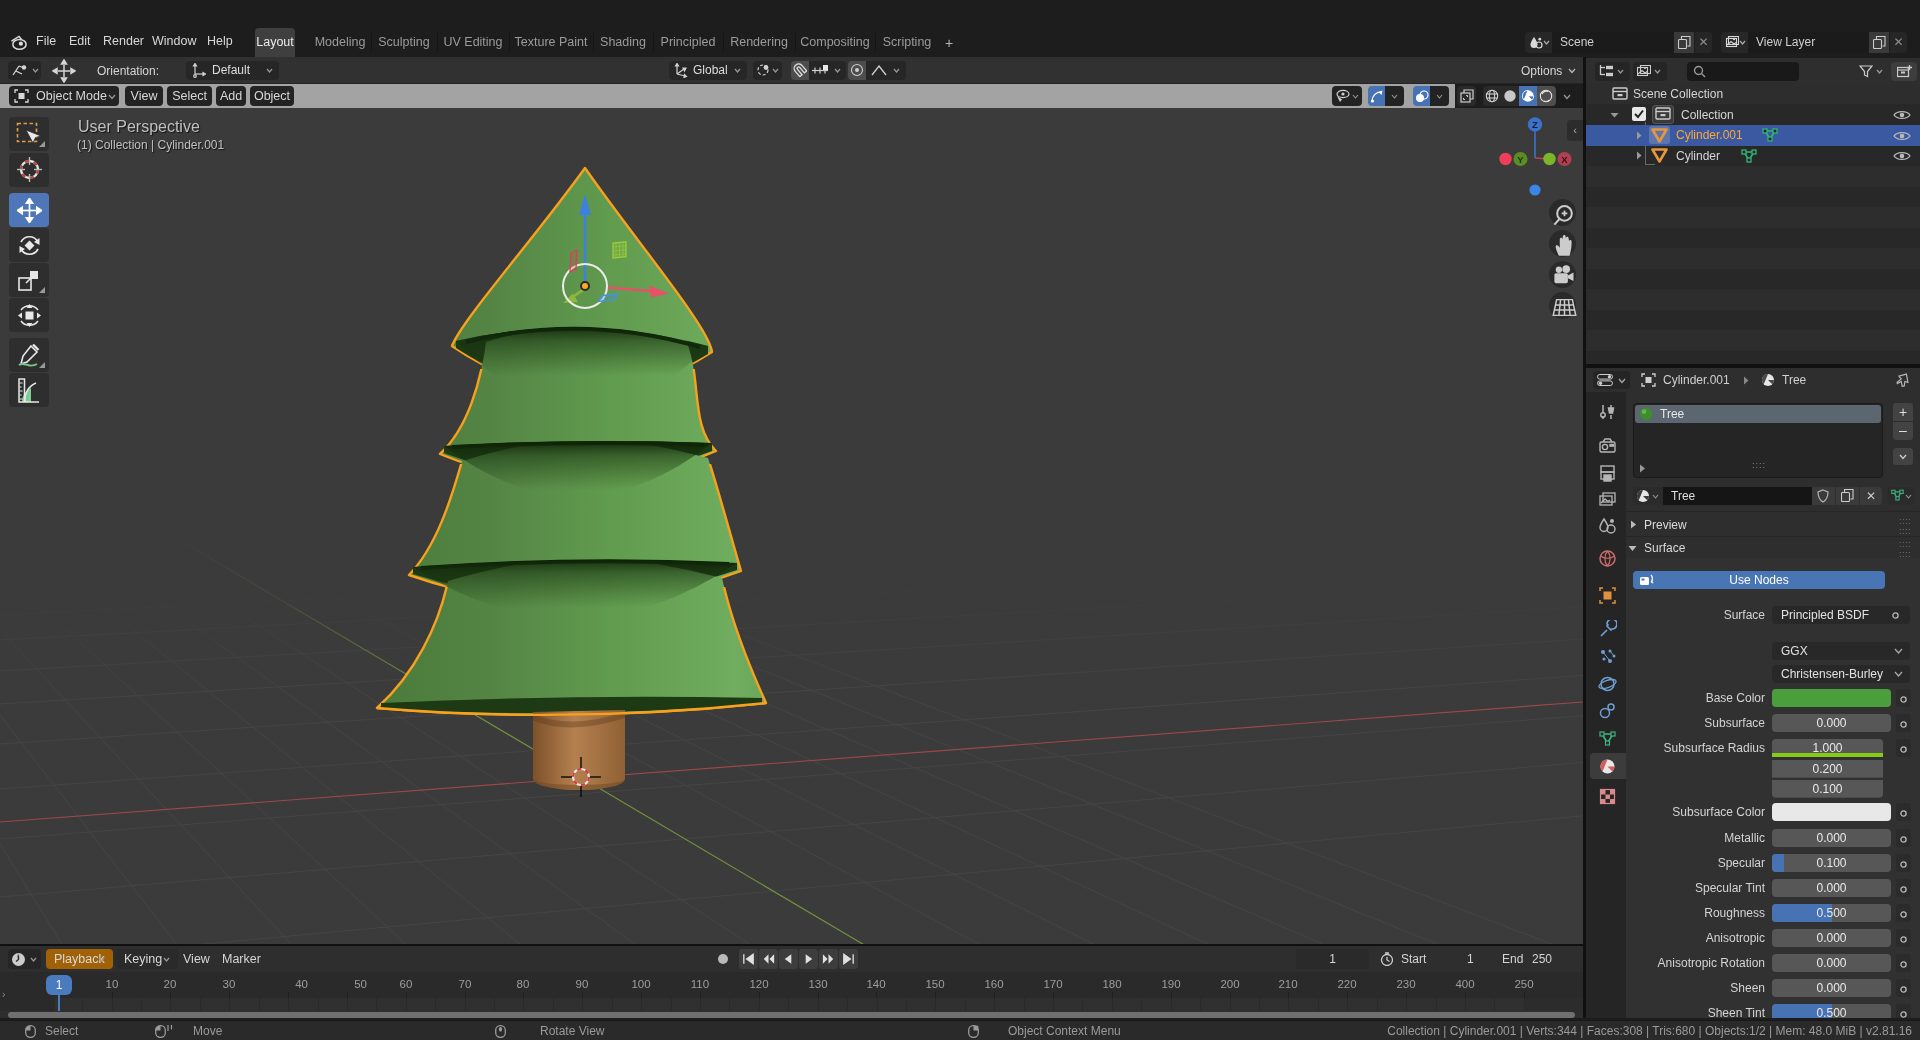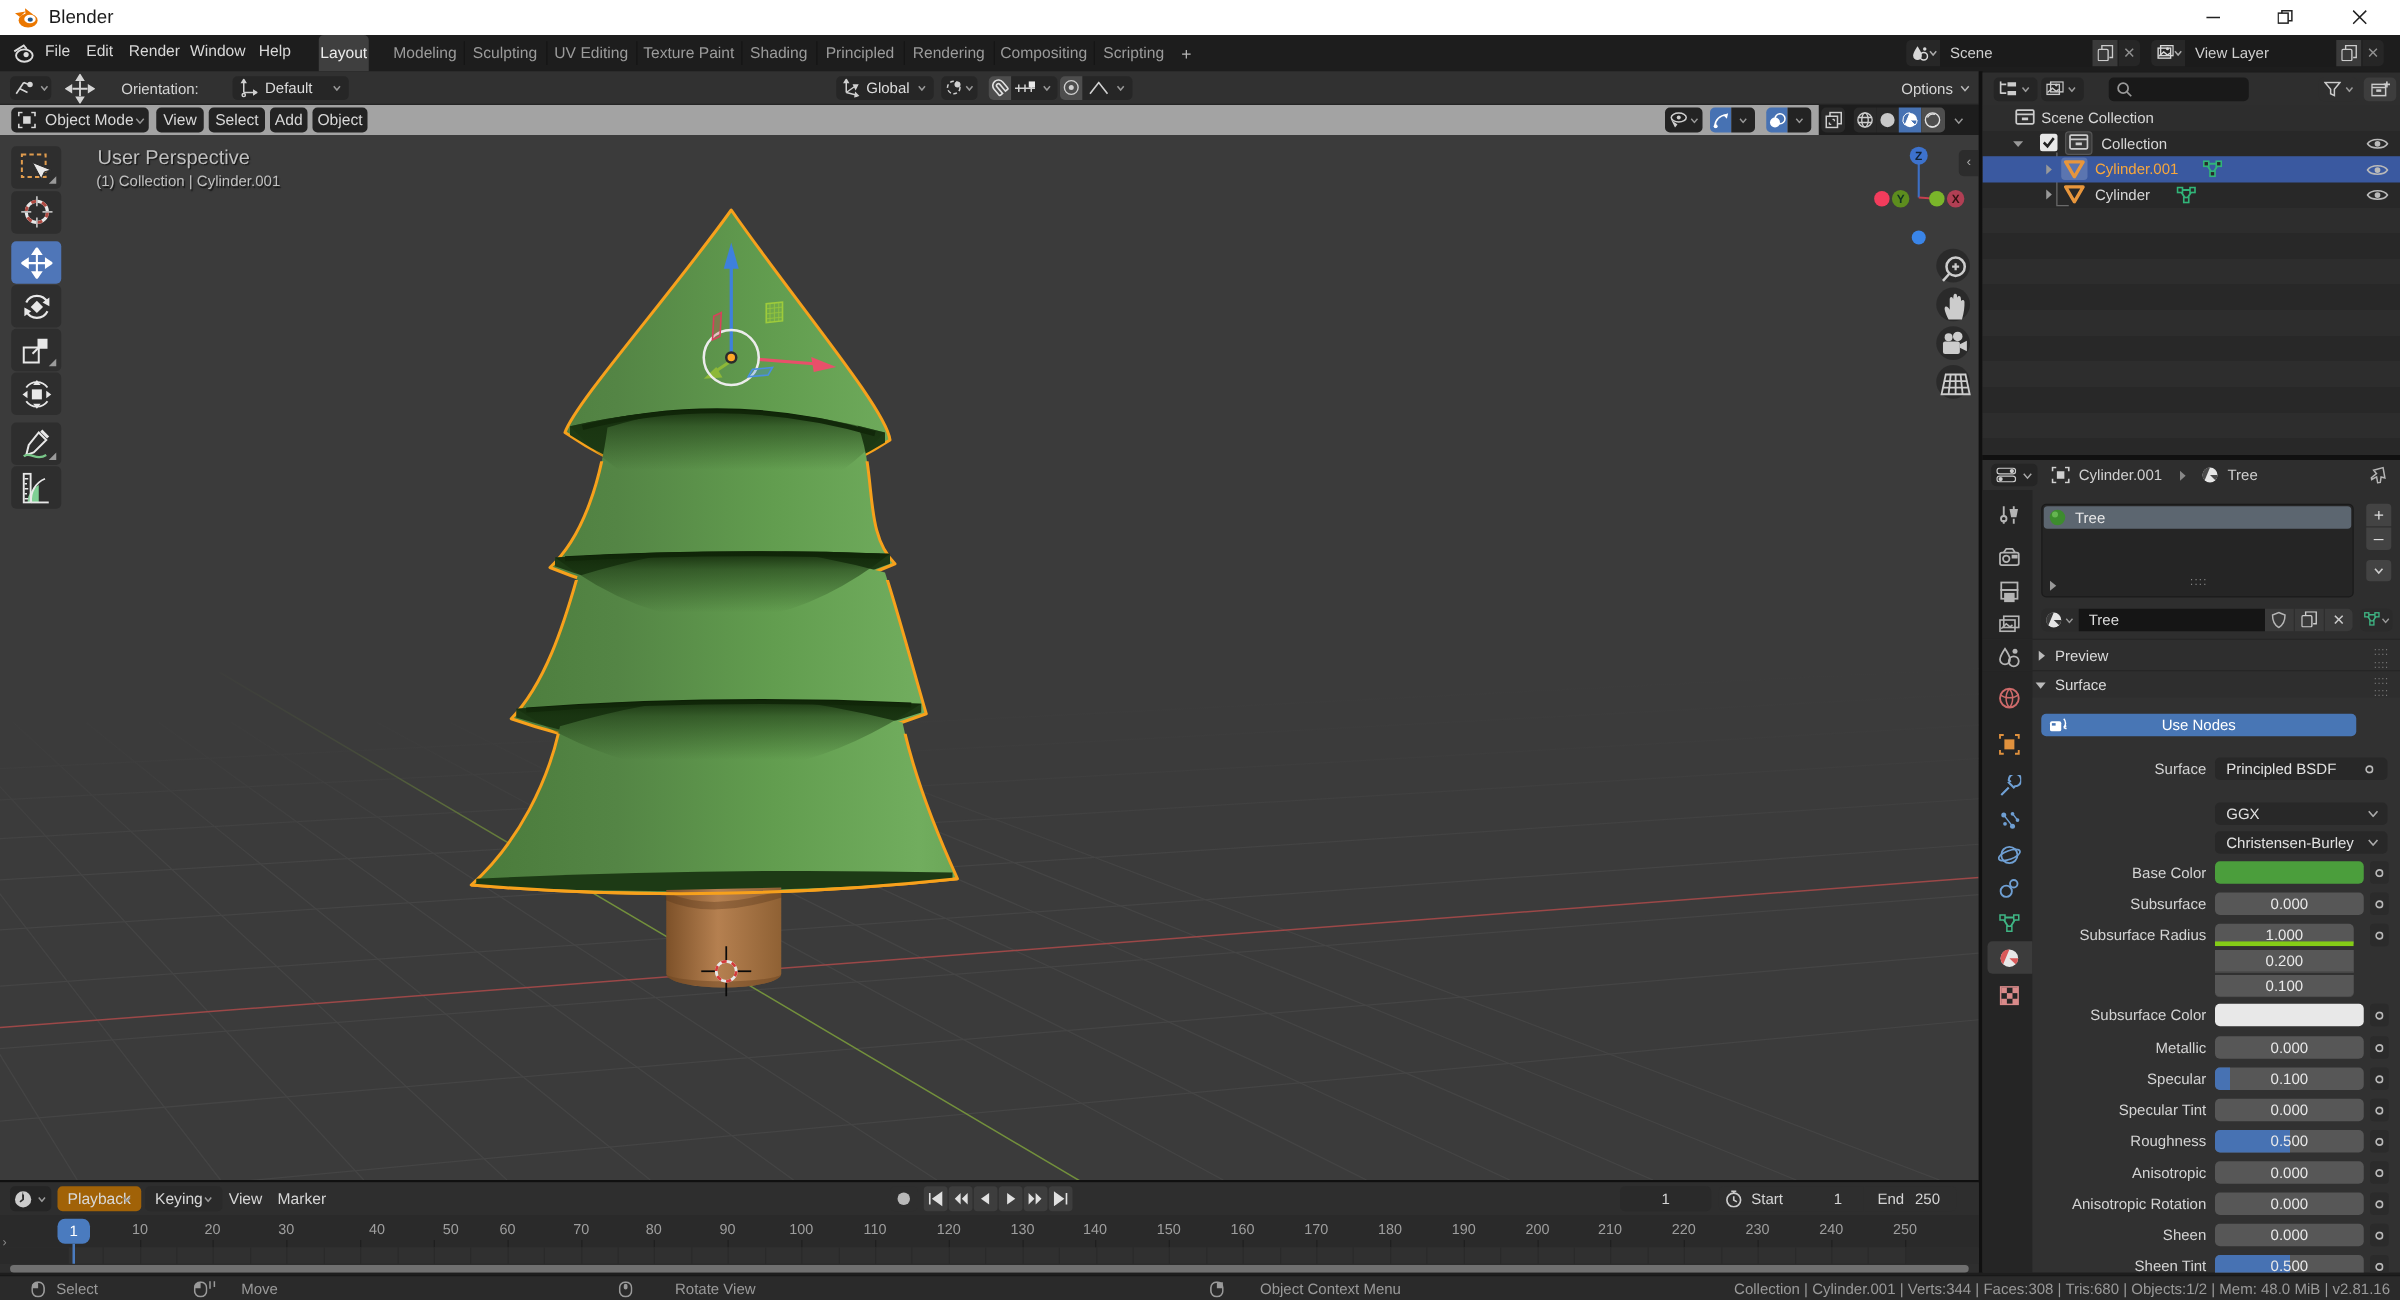--- a/index.html
+++ b/index.html
@@ -53,42 +53,20 @@
 #hscroll { left:0; top:65px; width:1583px; height:7px; background:#2e2e2e; }
 .flabel { top:6px; font-size:11.5px; color:#9e9e9e; }
 
 #statusbar { left:0; top:1020px; width:1920px; height:20px; background:#2a2a2a; border-top:1px solid #181818; color:#9a9a9a; font-size:12px; }
 
 .vsep { background:#101010; }
 </style>
 </head>
 <body>
 <div id="app">
-  <div id="titlebar" class="abs">
-      <span class="abs t">Blender</span>
-<svg class="abs" style="left:11px;top:4px" width="21" height="21" viewBox="0 0 21 21">
-  <g>
-   <ellipse cx="11.5" cy="12.4" rx="7.6" ry="5.6" fill="#eb7700"></ellipse>
-   <path d="M1 6.5 L9.5 5.2 L5 9.6 Z" fill="#eb7700"></path>
-   <path d="M9 2.5 L15.5 7.5 L9.5 8.8 Z" fill="#eb7700"></path>
-   <ellipse cx="13" cy="11.2" rx="4.6" ry="3.4" fill="#fff"></ellipse>
-   <ellipse cx="13.2" cy="11.7" rx="2.1" ry="1.7" fill="#265787"></ellipse>
-  </g>
-</svg>
-<svg class="abs" style="left:1765px;top:8px" width="12" height="12" viewBox="0 0 12 12">
-        <line x1="0" y1="6" x2="11" y2="6" stroke="#222" stroke-width="1.2"></line>
-      </svg>
-<svg class="abs" style="left:1822px;top:8px" width="13" height="12" viewBox="0 0 13 12">
-        <rect x="0.5" y="2.5" width="8" height="8" fill="none" stroke="#222" stroke-width="1.2"></rect>
-        <path d="M3.5 2.5 V0.5 H11.5 V8.5 H8.5" fill="none" stroke="#222" stroke-width="1.2"></path>
-      </svg>
-<svg class="abs" style="left:1882px;top:8px" width="12" height="12" viewBox="0 0 12 12">
-        <path d="M0.5 0.5 L11 11 M11 0.5 L0.5 11" stroke="#222" stroke-width="1.2"></path>
-      </svg>
-</div>
   <div id="topbar" class="abs">
       <svg class="abs" style="left:9px;top:6px" width="20" height="18" viewBox="0 0 21 19">
    <ellipse cx="11" cy="11" rx="7" ry="5.2" fill="none" stroke="#dcdcdc" stroke-width="1.6"></ellipse>
    <circle cx="12.5" cy="10.2" r="2.2" fill="#dcdcdc"></circle>
    <path d="M2.5 7.5 L10.5 2.5 L13 5.5" fill="none" stroke="#dcdcdc" stroke-width="1.6"></path>
 </svg>
       <span class="abs menu" style="left:36px">File</span>
       <span class="abs menu" style="left:69px">Edit</span>
       <span class="abs menu" style="left:103px">Render</span>
       <span class="abs menu" style="left:152px">Window</span>
@@ -1084,21 +1062,21 @@
         <span class="abs flabel" style="left:856px;width:40px;text-align:center">140</span>
         <span class="abs flabel" style="left:915px;width:40px;text-align:center">150</span>
         <span class="abs flabel" style="left:974px;width:40px;text-align:center">160</span>
         <span class="abs flabel" style="left:1033px;width:40px;text-align:center">170</span>
         <span class="abs flabel" style="left:1092px;width:40px;text-align:center">180</span>
         <span class="abs flabel" style="left:1151px;width:40px;text-align:center">190</span>
         <span class="abs flabel" style="left:1210px;width:40px;text-align:center">200</span>
         <span class="abs flabel" style="left:1268px;width:40px;text-align:center">210</span>
         <span class="abs flabel" style="left:1327px;width:40px;text-align:center">220</span>
         <span class="abs flabel" style="left:1386px;width:40px;text-align:center">230</span>
-        <span class="abs flabel" style="left:1445px;width:40px;text-align:center">240</span>
+        <span class="abs flabel" style="left:1445px;width:40px;text-align:center">400</span>
         <span class="abs flabel" style="left:1504px;width:40px;text-align:center">250</span>
         <div class="abs" style="left:112px;top:20px;width:1px;height:6px;background:#1f1f1f"></div>
         <div class="abs" style="left:170px;top:20px;width:1px;height:6px;background:#1f1f1f"></div>
         <div class="abs" style="left:229px;top:20px;width:1px;height:6px;background:#1f1f1f"></div>
         <div class="abs" style="left:288px;top:20px;width:1px;height:6px;background:#1f1f1f"></div>
         <div class="abs" style="left:347px;top:20px;width:1px;height:6px;background:#1f1f1f"></div>
         <div class="abs" style="left:406px;top:20px;width:1px;height:6px;background:#1f1f1f"></div>
         <div class="abs" style="left:465px;top:20px;width:1px;height:6px;background:#1f1f1f"></div>
         <div class="abs" style="left:523px;top:20px;width:1px;height:6px;background:#1f1f1f"></div>
         <div class="abs" style="left:582px;top:20px;width:1px;height:6px;background:#1f1f1f"></div>

